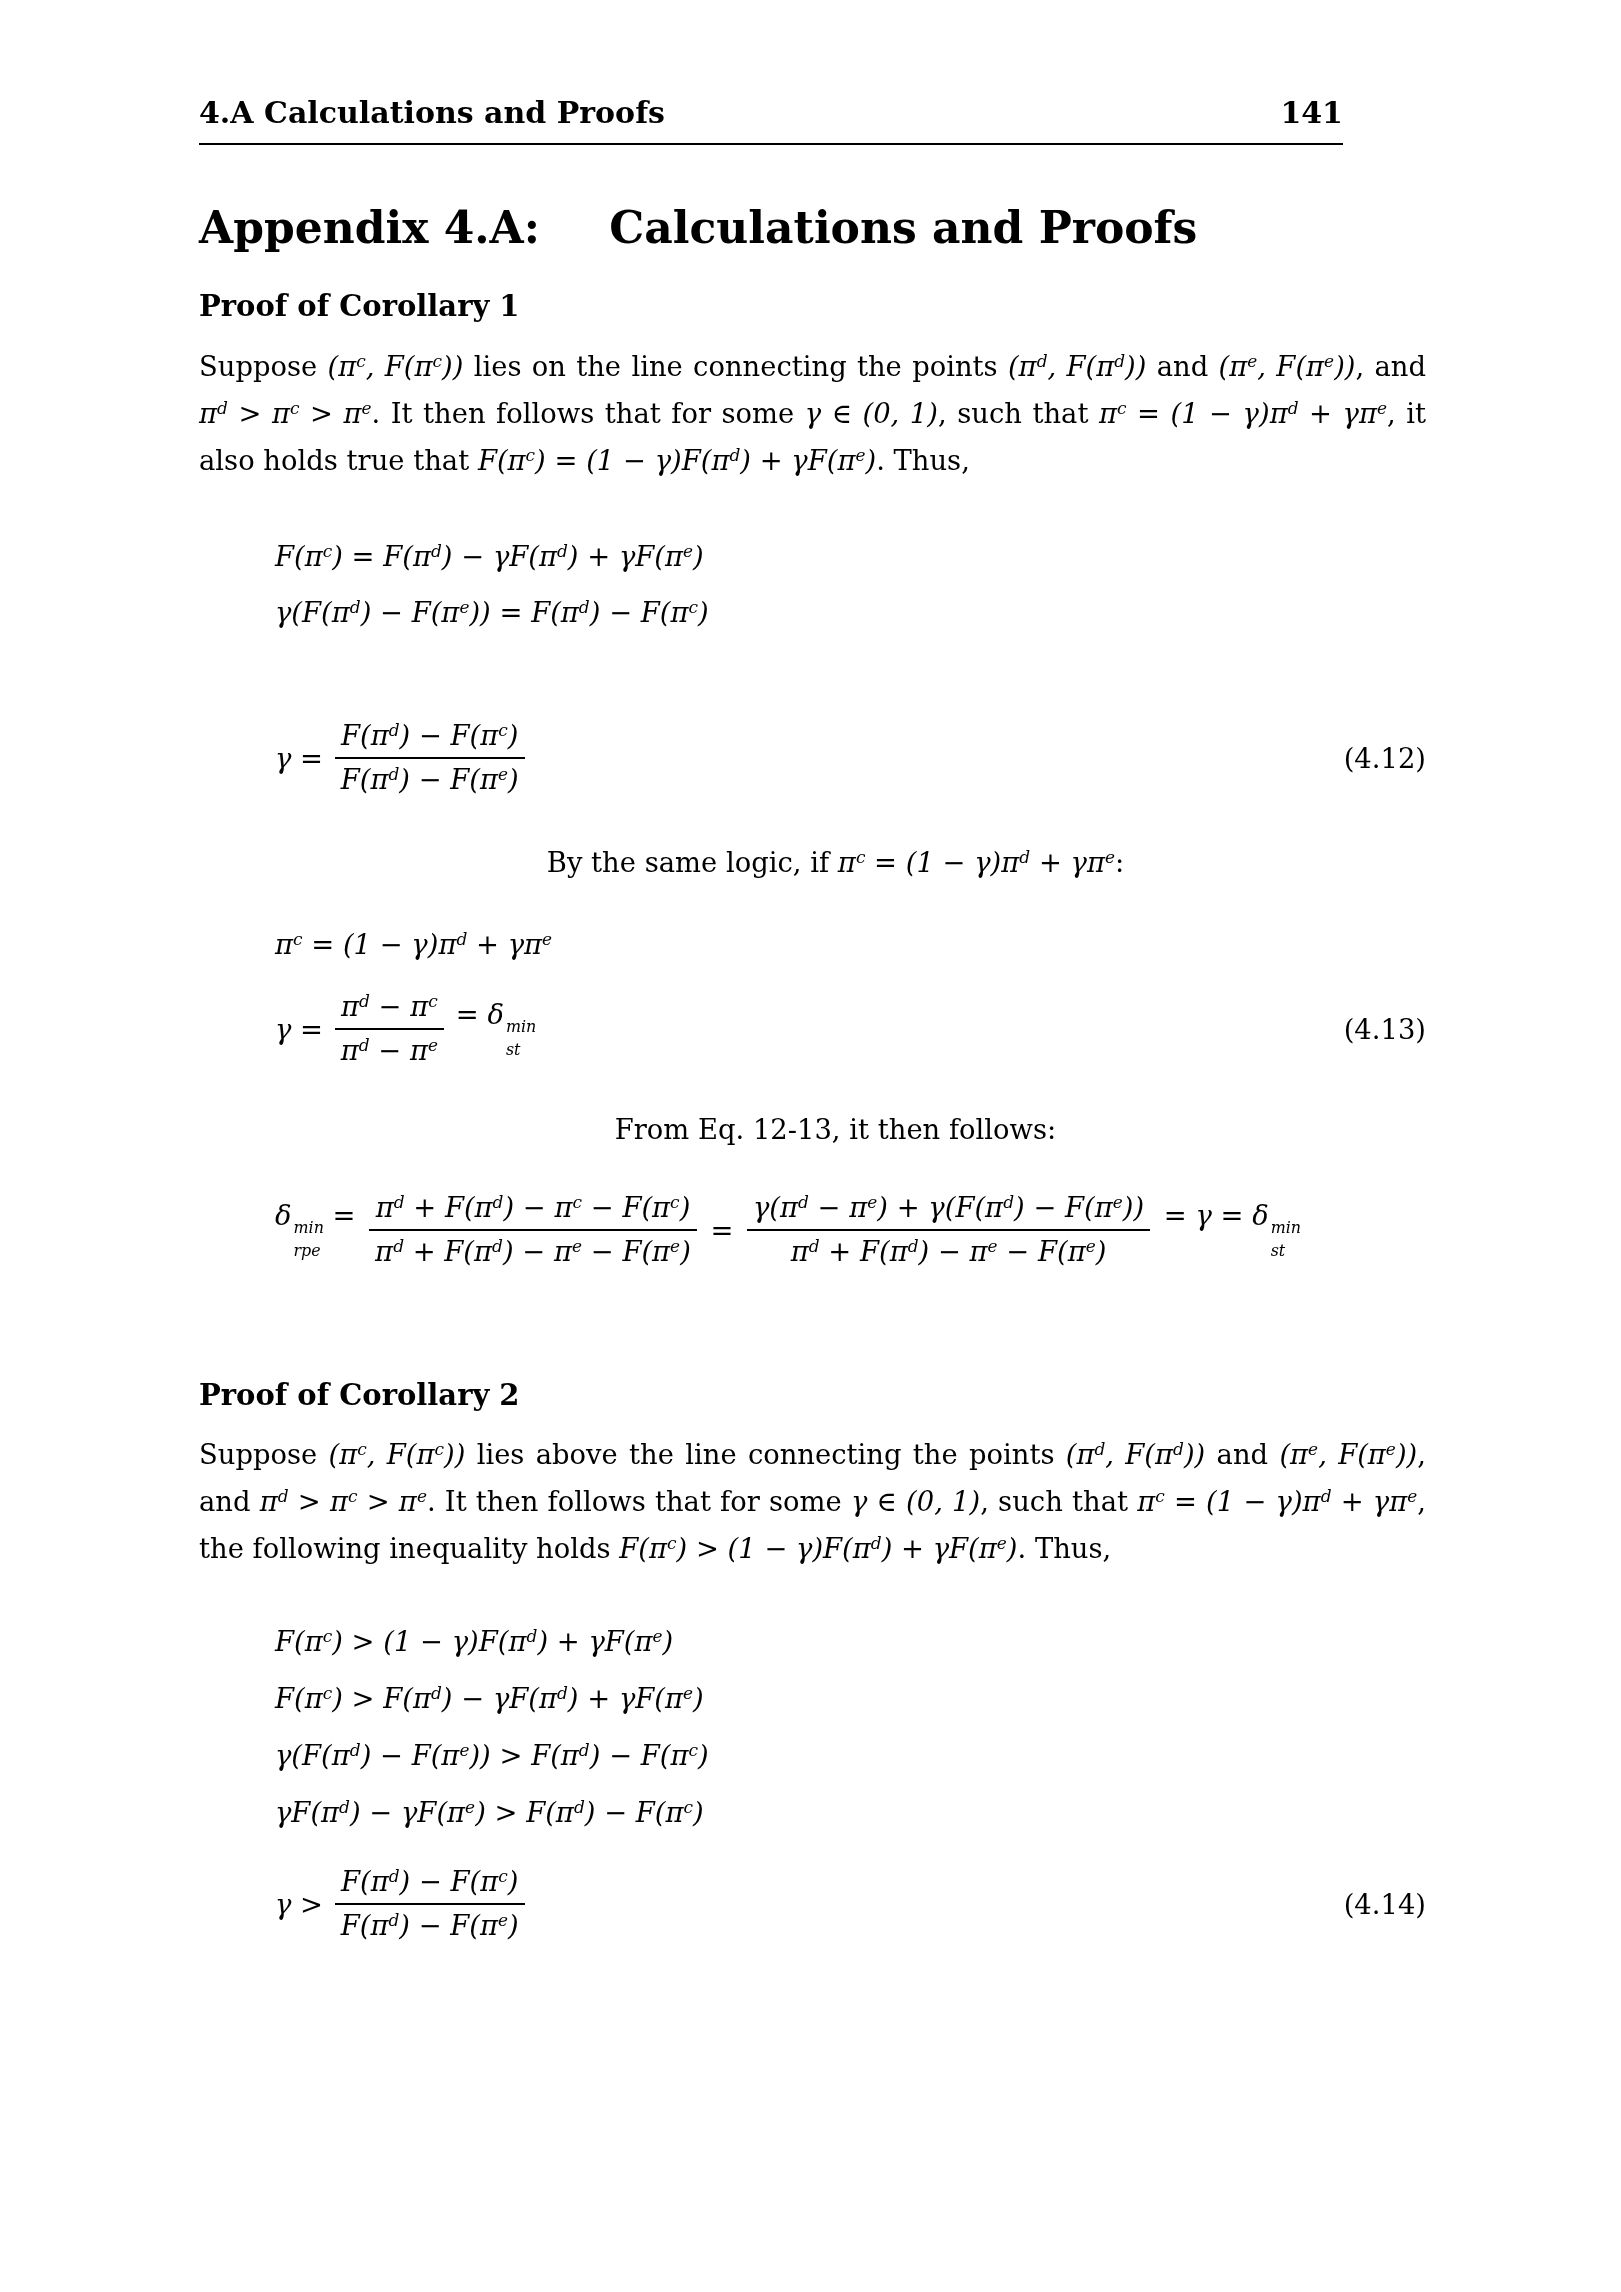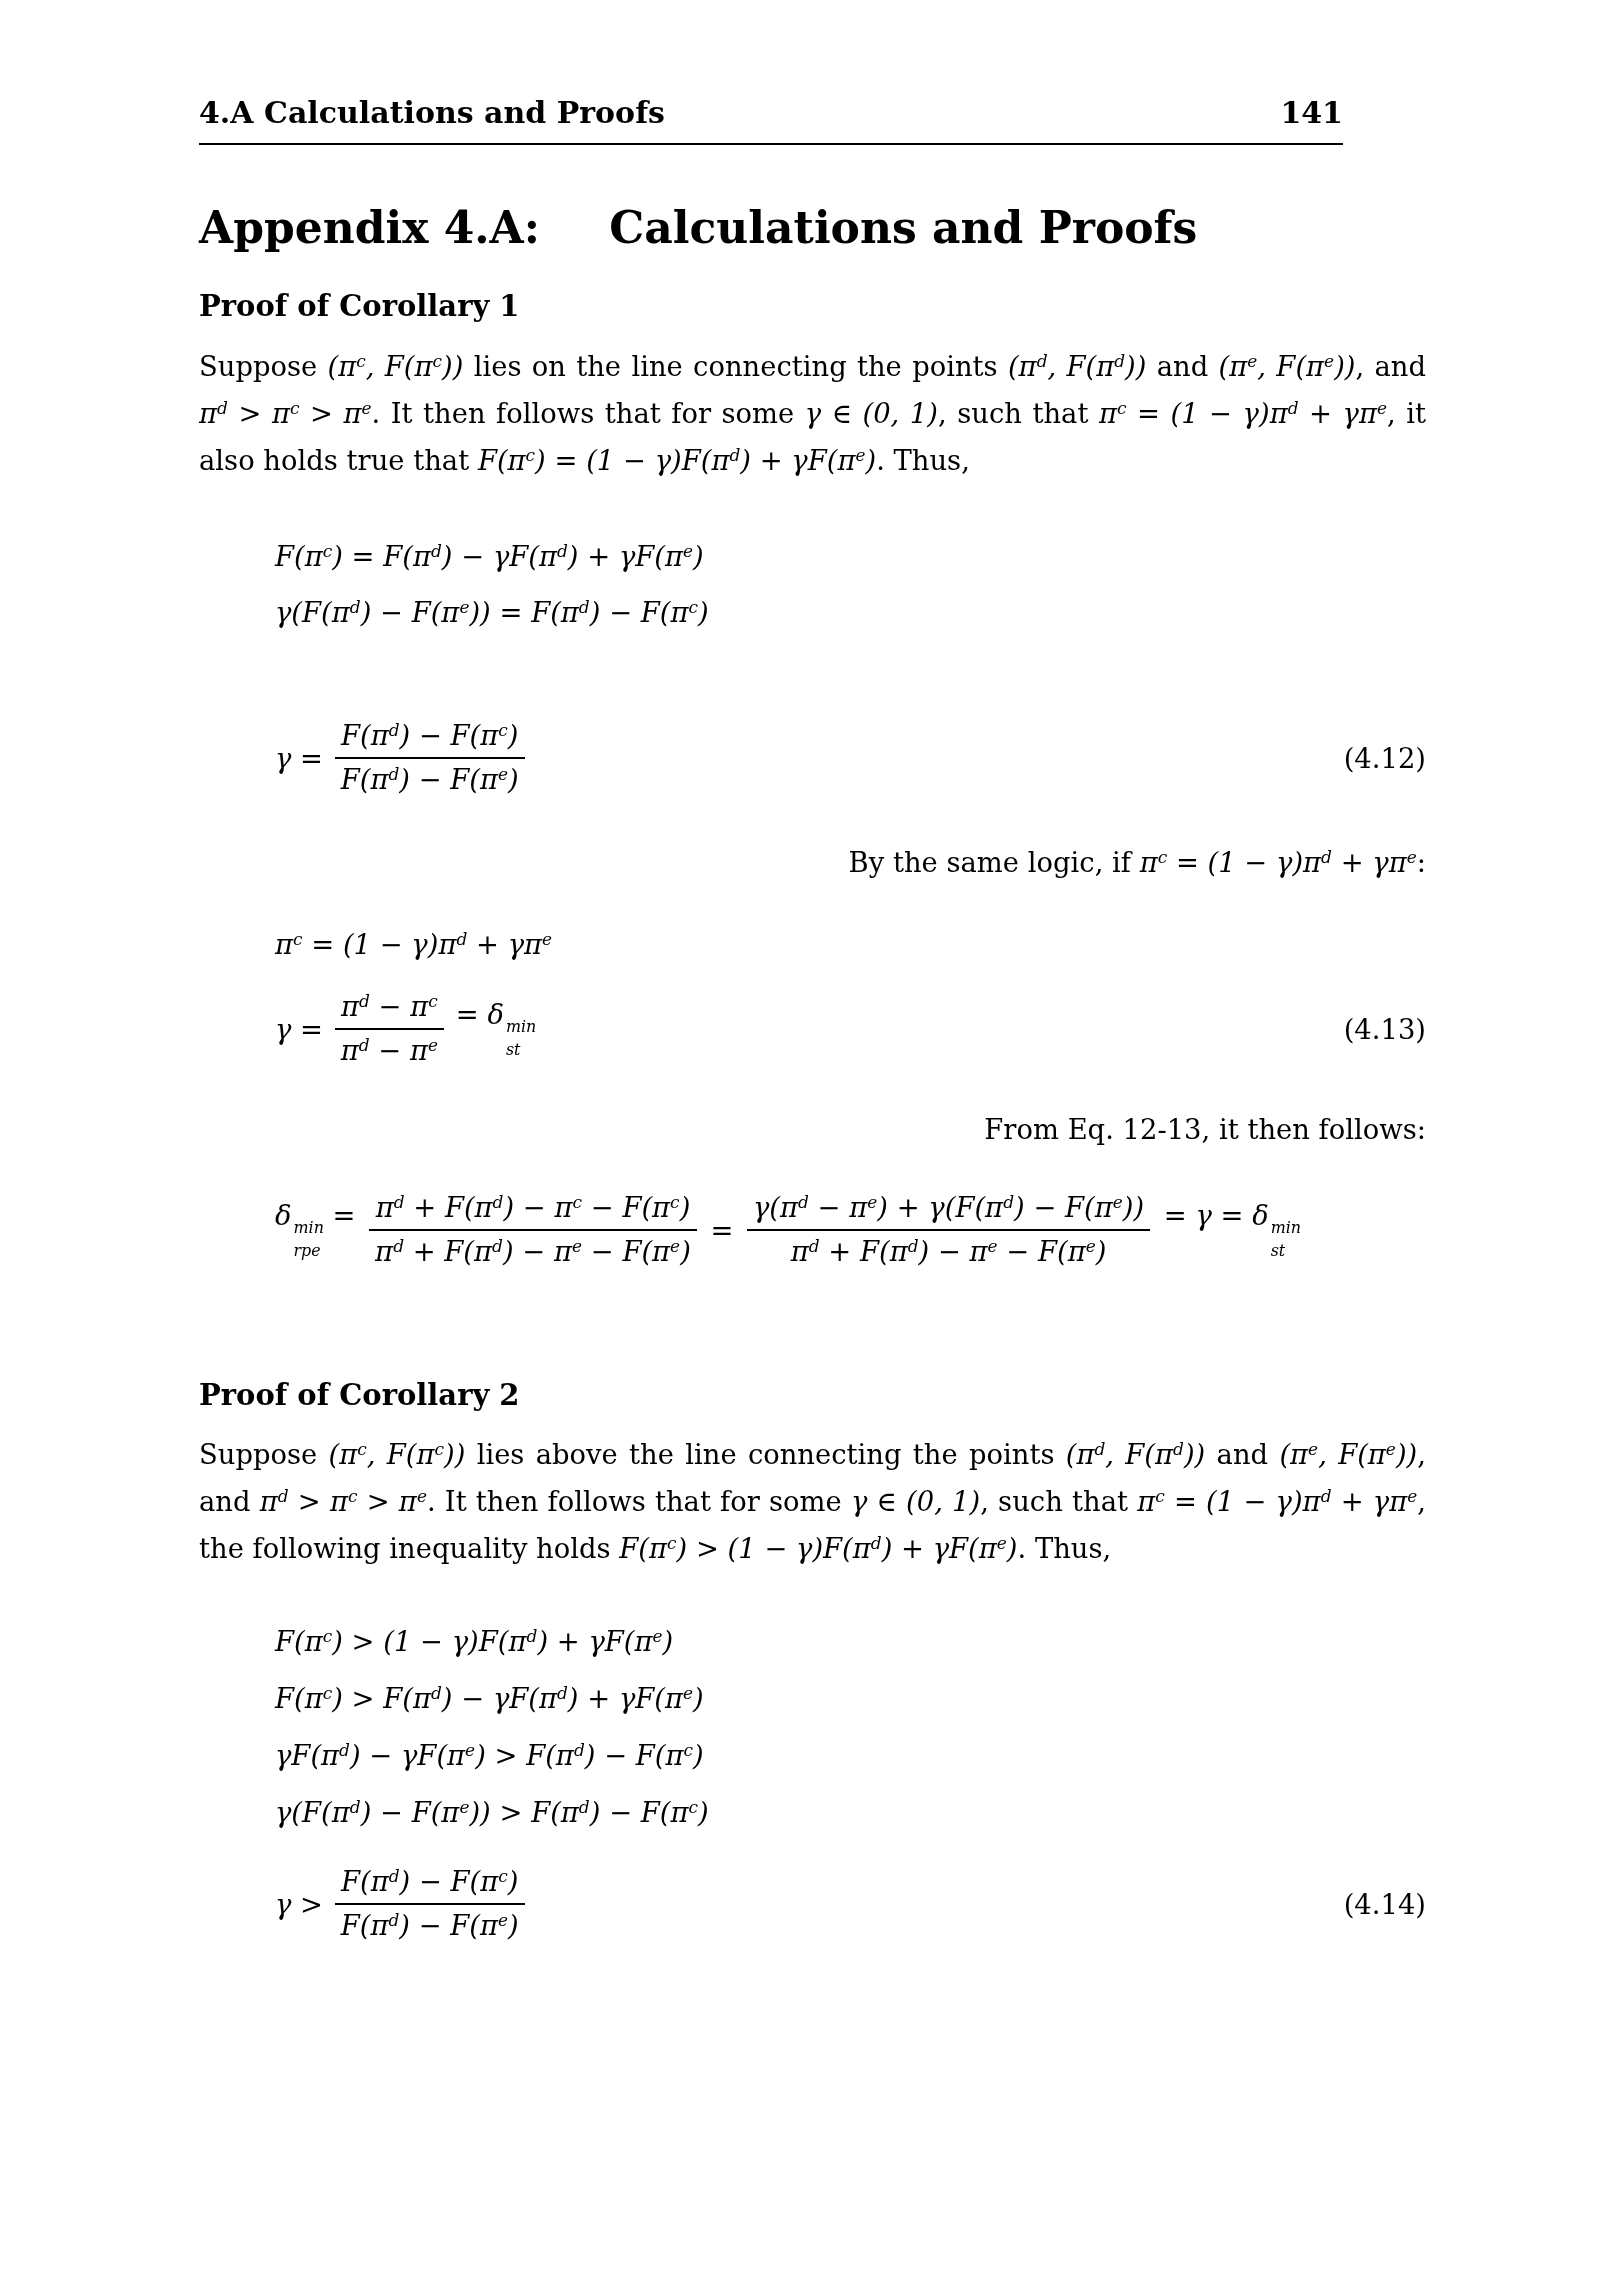--- a/index.html
+++ b/index.html
@@ -16,21 +16,21 @@
     border-bottom:2.9px solid #000; padding-bottom:12.7px;
   }
   .title { position:absolute; top:202px; left:199px; margin:0; font-size:44px; font-weight:bold; white-space:nowrap; }
   .title .title-text { margin-left:54px;margin-top:12px; }
   .proofhead { position:absolute; left:199px; margin:0; font-size:29px; font-weight:bold; }
   .p1h { top:289px; }
   .p2h { top:1378px; }
   .para { position:absolute; left:199px; width:1227px; margin:0; font-size:27.4px; line-height:47px; text-align:justify; }
   .p1 { top:343px; }
   .p2 { top:1431px; }
-  .ind { width:auto; right:195px; text-indent:46px; text-align:right; white-space:nowrap; }
+  .ind { width:auto; right:195px; text-indent:46px; text-align:center; white-space:nowrap; }
   .byline { top:839px; }
   .fromline { top:1106px; }
   .eqblock { position:absolute; left:275px; font-size:27.4px; }
   .c1 { top:529px; line-height:56px; }
   .c2 { top:1613px; line-height:57px; }
   .eqline { white-space:nowrap; }
   .piline { position:absolute; left:275px; top:929px; font-size:27.4px; white-space:nowrap; }
   .eqrow { position:absolute; left:275px; right:195px; display:flex; align-items:center; gap:11.8px; font-size:27.4px; }
   .r412 { top:713px; height:90px; }
   .r413 { top:985px; height:88px; }
@@ -125,22 +125,22 @@
         </span></span>
   </div>
 
   <h2 class="proofhead p2h">Proof of Corollary 2</h2>
 
   <p class="para p2"><span>Suppose </span><span class="mi">(π</span><span class="mi sup">c</span><span class="mi">, F(π</span><span class="mi sup">c</span><span class="mi">))</span><span> lies above the line connecting the points </span><span class="mi">(π</span><span class="mi sup">d</span><span class="mi">, F(π</span><span class="mi sup">d</span><span class="mi">))</span><span> and </span><span class="mi">(π</span><span class="mi sup">e</span><span class="mi">, F(π</span><span class="mi sup">e</span><span class="mi">))</span><span>, and </span><span class="mi">π</span><span class="mi sup">d</span><span class="mi"> &gt; π</span><span class="mi sup">c</span><span class="mi"> &gt; π</span><span class="mi sup">e</span><span>. It then follows that for some </span><span class="mi">γ ∈ (0, 1)</span><span>, such that </span><span class="mi">π</span><span class="mi sup">c</span><span class="mi"> = (1 − γ)π</span><span class="mi sup">d</span><span class="mi"> + γπ</span><span class="mi sup">e</span><span>, the following inequality holds </span><span class="mi">F(π</span><span class="mi sup">c</span><span class="mi">) &gt; (1 − γ)F(π</span><span class="mi sup">d</span><span class="mi">) + γF(π</span><span class="mi sup">e</span><span class="mi">)</span><span>. Thus,</span></p>
 
   <div class="eqblock c2">
     <div class="eqline"><span class="mi">F(π</span><span class="mi sup">c</span><span class="mi">) &gt; (1 − γ)F(π</span><span class="mi sup">d</span><span class="mi">) + γF(π</span><span class="mi sup">e</span><span class="mi">)</span></div>
     <div class="eqline"><span class="mi">F(π</span><span class="mi sup">c</span><span class="mi">) &gt; F(π</span><span class="mi sup">d</span><span class="mi">) − γF(π</span><span class="mi sup">d</span><span class="mi">) + γF(π</span><span class="mi sup">e</span><span class="mi">)</span></div>
+    <div class="eqline"><span class="mi">γ(F(π</span><span class="mi sup">d</span><span class="mi">) − F(π</span><span class="mi sup">e</span><span class="mi">)) &gt; F(π</span><span class="mi sup">d</span><span class="mi">) − F(π</span><span class="mi sup">c</span><span class="mi">)</span></div>
     <div class="eqline"><span class="mi">γF(π</span><span class="mi sup">d</span><span class="mi">) − γF(π</span><span class="mi sup">e</span><span class="mi">) &gt; F(π</span><span class="mi sup">d</span><span class="mi">) − F(π</span><span class="mi sup">c</span><span class="mi">)</span></div>
-    <div class="eqline"><span class="mi">γ(F(π</span><span class="mi sup">d</span><span class="mi">) − F(π</span><span class="mi sup">e</span><span class="mi">)) &gt; F(π</span><span class="mi sup">d</span><span class="mi">) − F(π</span><span class="mi sup">c</span><span class="mi">)</span></div>
   </div>
 
   <div class="eqrow r414">
     <span class="eqpart"><span class="mi">γ &gt;</span></span>
     <span class="frac">
       <span class="num"><span class="mi">F(π</span><span class="mi sup">d</span><span class="mi">) − F(π</span><span class="mi sup">c</span><span class="mi">)</span></span>
       <span class="fbar"></span>
       <span class="den"><span class="mi">F(π</span><span class="mi sup">d</span><span class="mi">) − F(π</span><span class="mi sup">e</span><span class="mi">)</span></span>
     </span>
     <span class="eqlabel">(4.14)</span>

